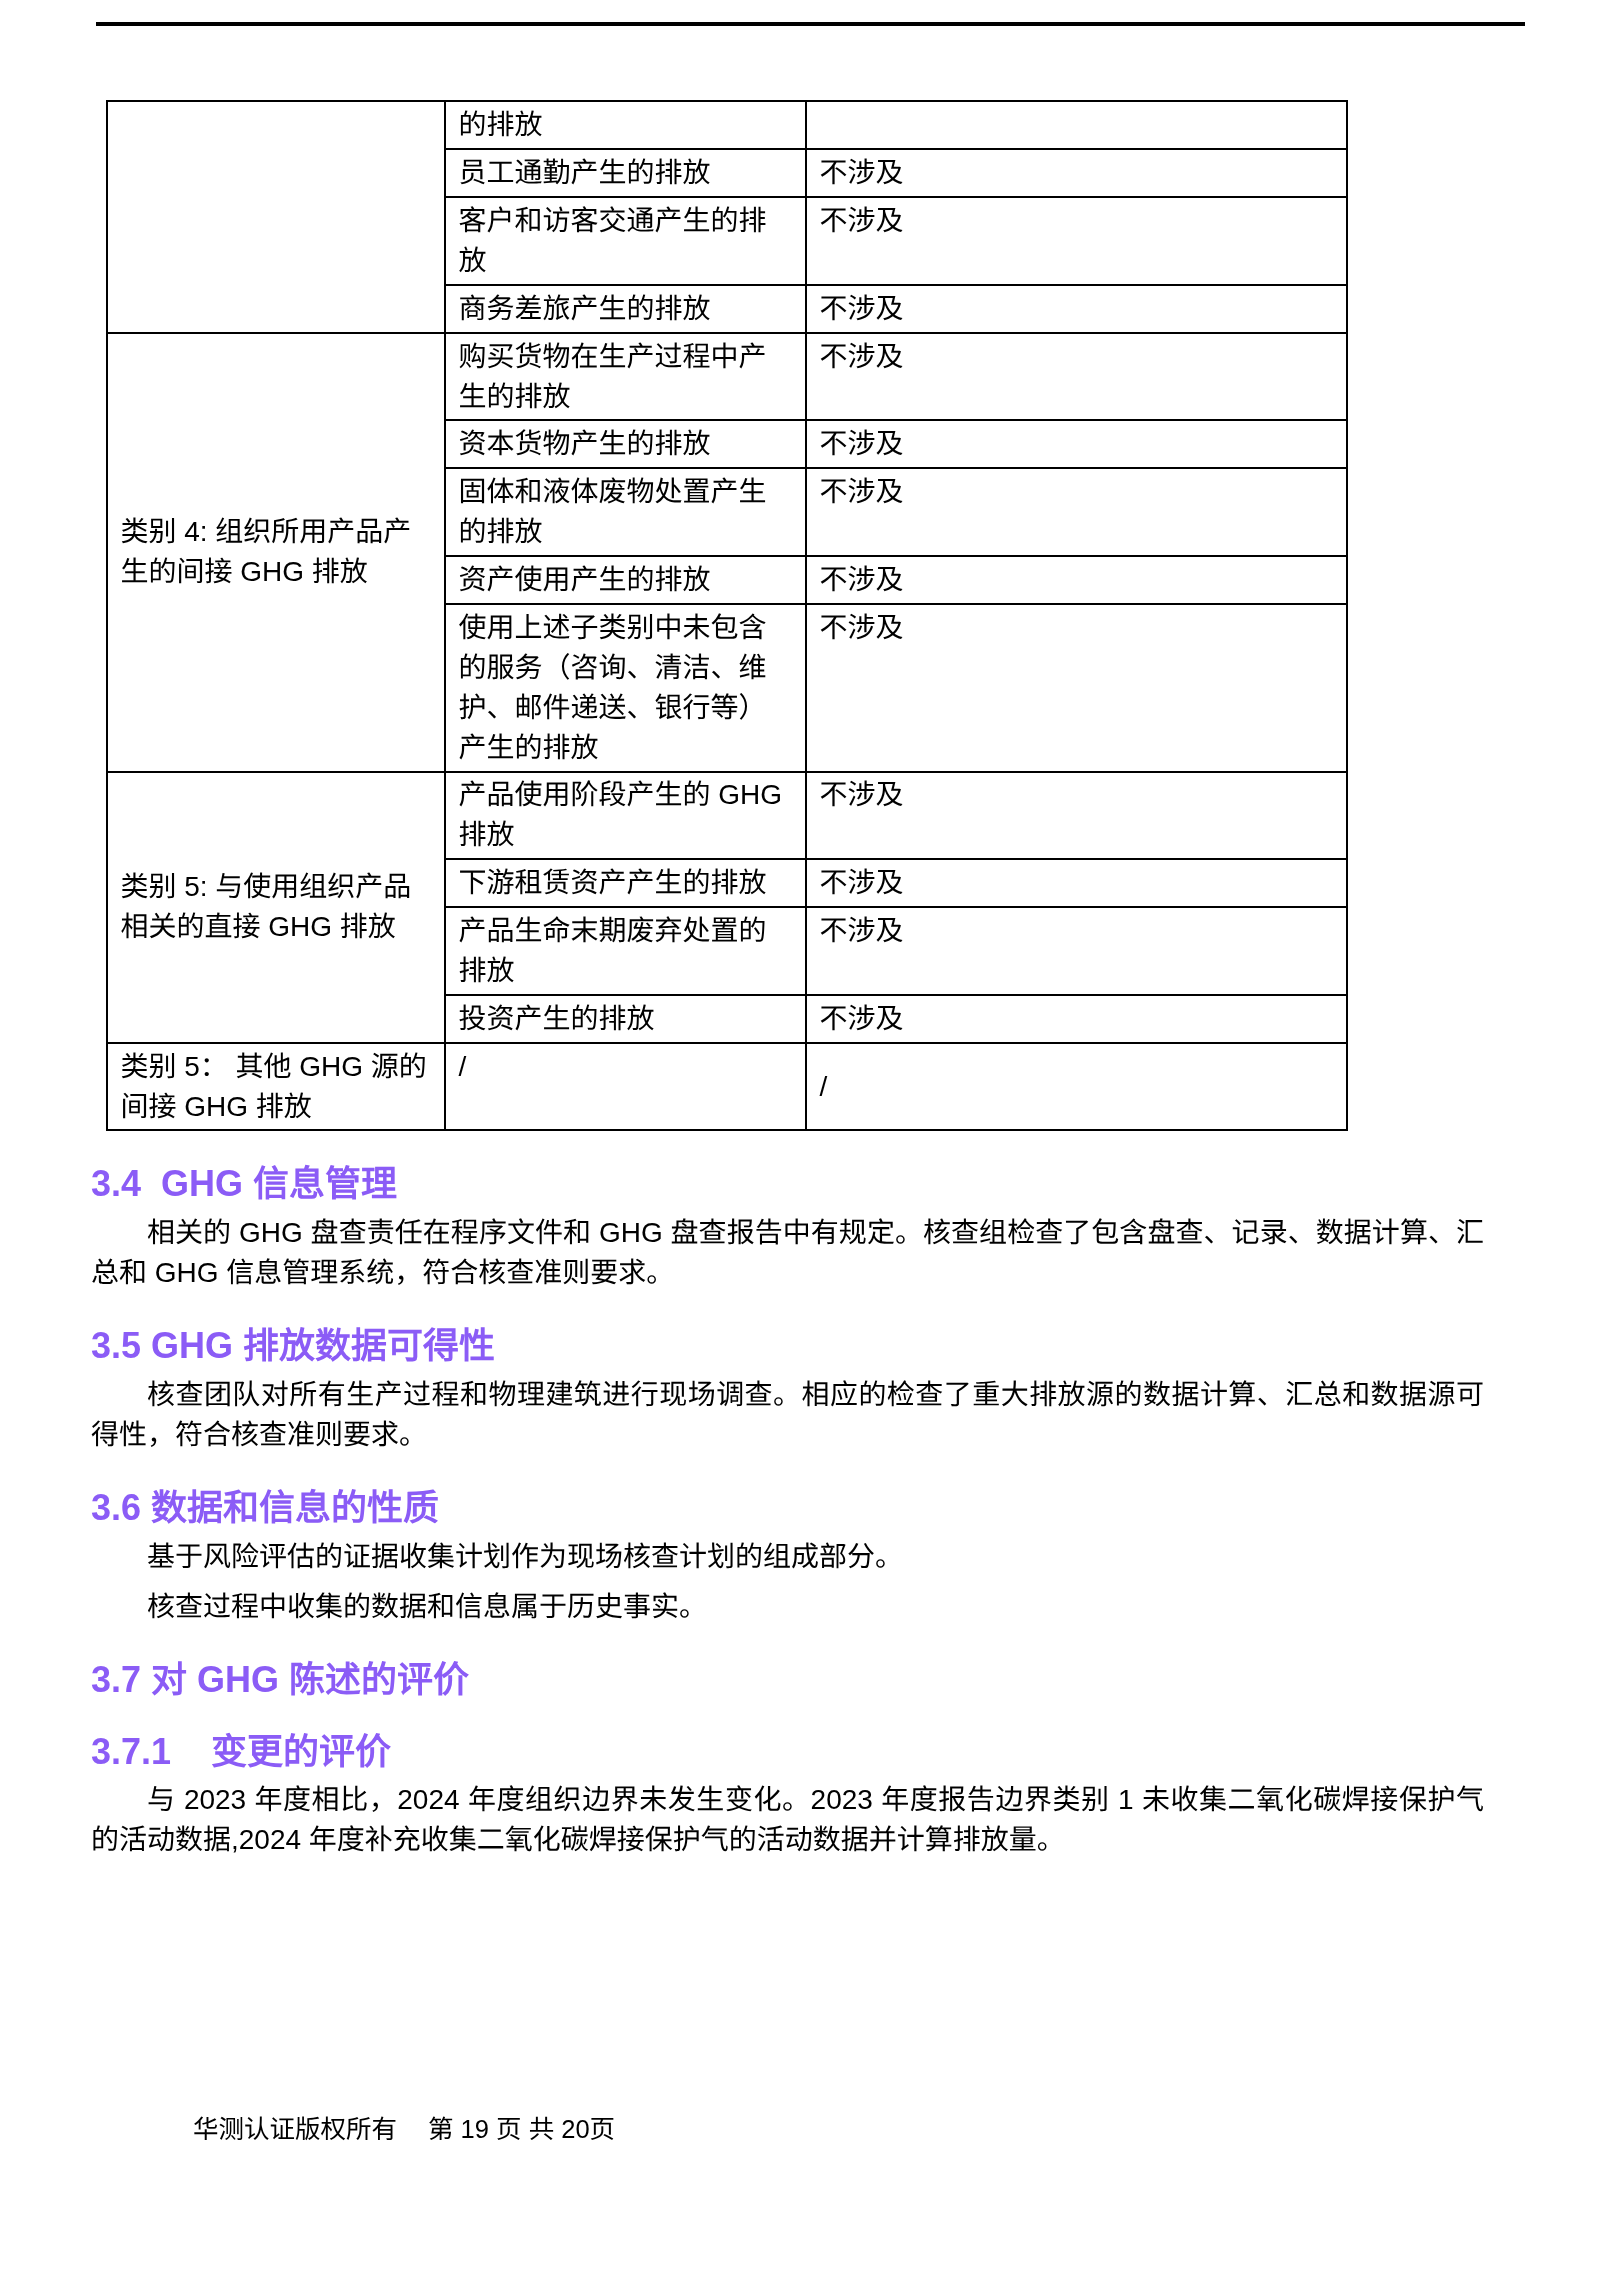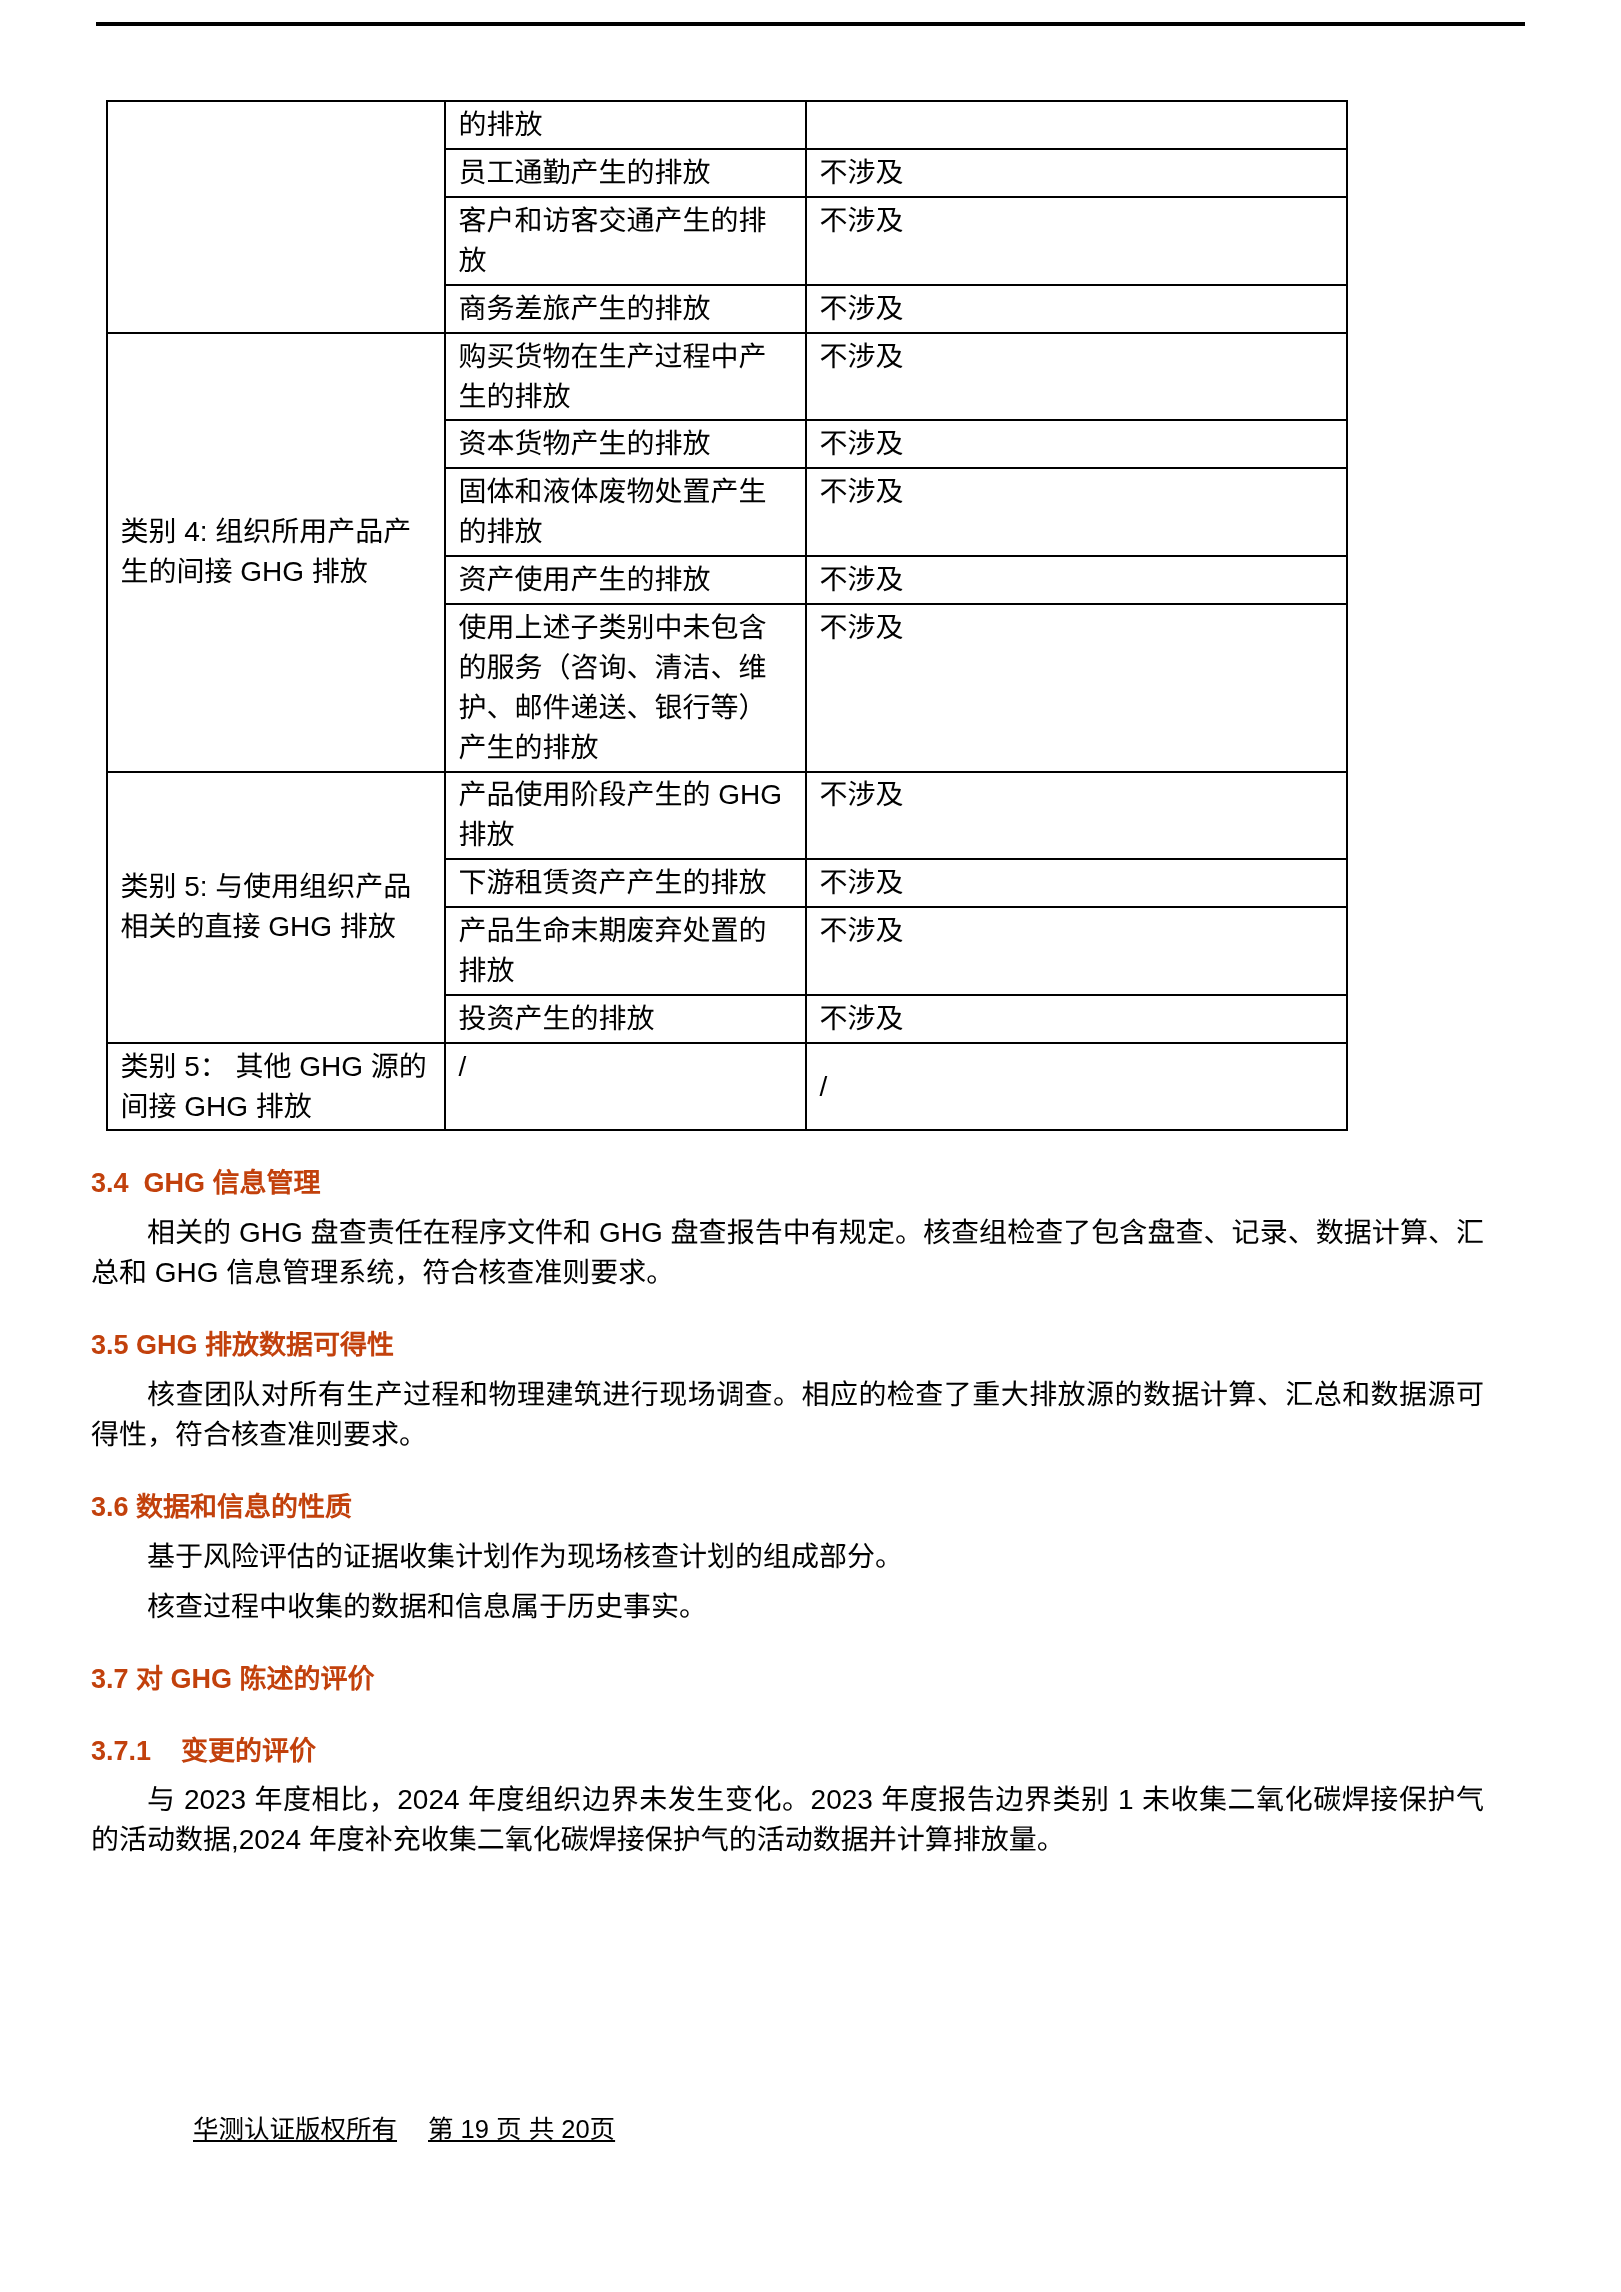--- a/index.html
+++ b/index.html
@@ -79,24 +79,24 @@
     padding: 2.9px 12.7px;
     vertical-align: top;
     word-break: break-all;
     color: #000;
   }
   .gtable td.cat { vertical-align: middle; }
   .gtable td.vmid { vertical-align: middle; }
   
   .sections { margin-top: 7.8px; }
   .sec-h {
-    font-size: 27px;
+    font-size: 36px;
     font-weight: 700;
     line-height: 39px;
-    color: #c2410c;
+    color: #8b5cf6;
     margin: 33px 0 9.8px 0;
     white-space: pre-wrap;
   }
   .body-p {
     font-size: 28px;
     line-height: 40px;
     text-indent: 2em;
     color: #000;
     margin: 9.8px 0;
     text-align: justify;
@@ -106,21 +106,20 @@
     position: absolute;
     left: 193px;
     right: 147px;
     top: 2113px;
     font-size: 25.5px;
     line-height: 33px;
     color: #000;
     display: flex;
     align-items: baseline;
     white-space: nowrap;
-    text-decoration: underline;
   }
   .footer .seg-copyright { margin-right: 31px; }
   .footer .seg-form { margin-right: 57px; }
 </style>
 </head>
 <body>
 
 <div class="page">
 
 

